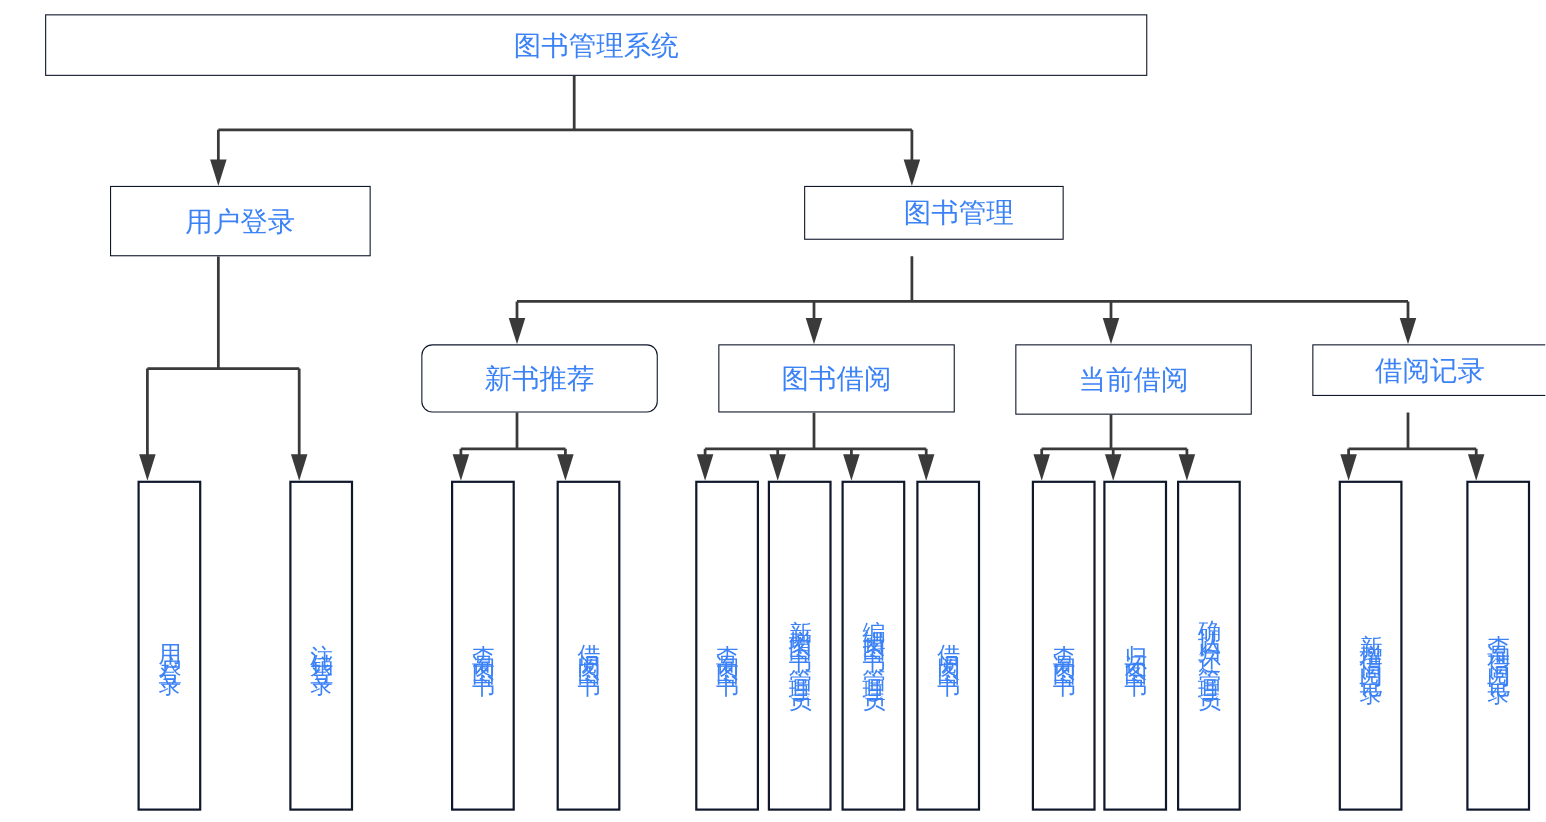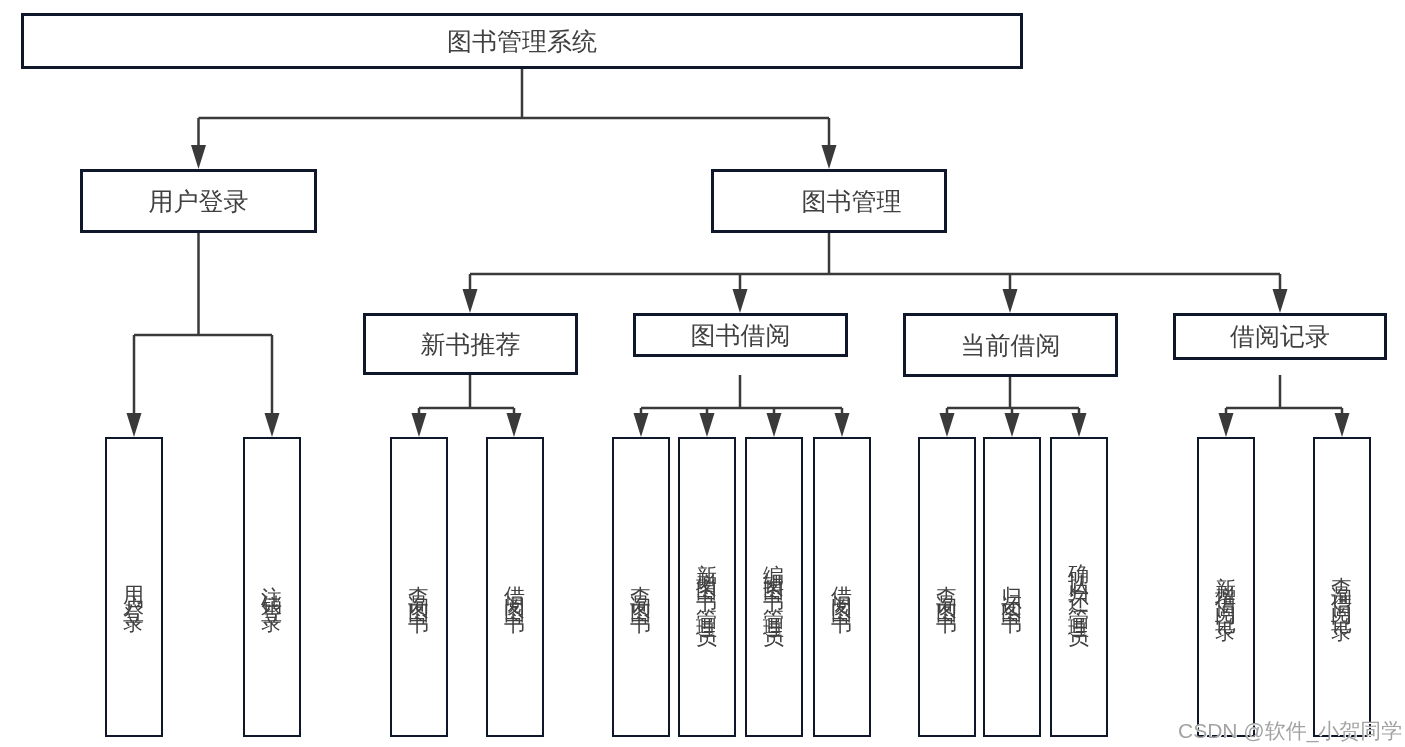--- a/index.html
+++ b/index.html
@@ -14,45 +14,46 @@
     overflow: hidden;
   }
   #wires {
     position: absolute; left: 0; top: 0;
     width: 1405px; height: 747px;
   }
   .node {
     position: absolute;
     box-sizing: border-box;
     background: #ffffff;
-    border: 3px solid #0f172a;
-    color: #404040;
+    border: 1px solid #0f172a;
+    color: #3b82f6;
     display: flex;
     align-items: center;
     justify-content: center;
     font-size: 25px;
     white-space: nowrap;
+    margin-left: 20px;
   }
   .leaf {
     border-width: 2.5px;
     writing-mode: vertical-rl;
     text-orientation: mixed;
     font-size: 21px;
     letter-spacing: 9px;
     line-height: 1;
     white-space: normal;
   }
   
   .n-root        { left: 21px;   top: 13px;  width: 1002px; height: 56px; }
   
   .n-user-login  { left: 80px;   top: 169px; width: 237px;  height: 64px; }
-  .n-book-mgmt   { left: 711px;  top: 169px; width: 236px;  height: 64px; padding-left: 45px; }
+  .n-book-mgmt   { left: 711px;  top: 169px; width: 236px;  height: 49px; padding-left: 45px; }
   
-  .n-new-book    { left: 363px;  top: 313px; width: 215px;  height: 62px; }
-  .n-borrow      { left: 633px;  top: 313px; width: 215px;  height: 44px; }
+  .n-new-book    { left: 363px;  top: 313px; width: 215px;  height: 62px; border-radius: 10px; }
+  .n-borrow      { left: 633px;  top: 313px; width: 215px;  height: 62px; }
   .n-current     { left: 903px;  top: 313px; width: 215px;  height: 64px; }
   .n-records     { left: 1173px; top: 313px; width: 214px;  height: 47px; }
   
   .leaf          { top: 437px; width: 58px; height: 300px; }
   .n-ul1 { left: 105px; }  .n-ul2 { left: 243px; }
   .n-nb1 { left: 390px; }  .n-nb2 { left: 486px; }
   .n-bb1 { left: 612px; }  .n-bb2 { left: 678px; }
   .n-bb3 { left: 745px; }  .n-bb4 { left: 813px; }
   .n-cb1 { left: 918px; }  .n-cb2 { left: 983px; }
   .n-cb3 { left: 1050px; }
@@ -133,15 +134,14 @@
   <div class="node leaf n-bb3">编辑图书（管理员）</div>
   <div class="node leaf n-bb4">借阅图书</div>
 
   <div class="node leaf n-cb1">查询图书</div>
   <div class="node leaf n-cb2">归还图书</div>
   <div class="node leaf n-cb3">确认归还（管理员）</div>
 
   <div class="node leaf n-br1">新增借阅记录</div>
   <div class="node leaf n-br2">查询借阅记录</div>
 
-  <div class="watermark">CSDN @软件_小贺同学</div>
 
 </div>
 
 </body></html>

